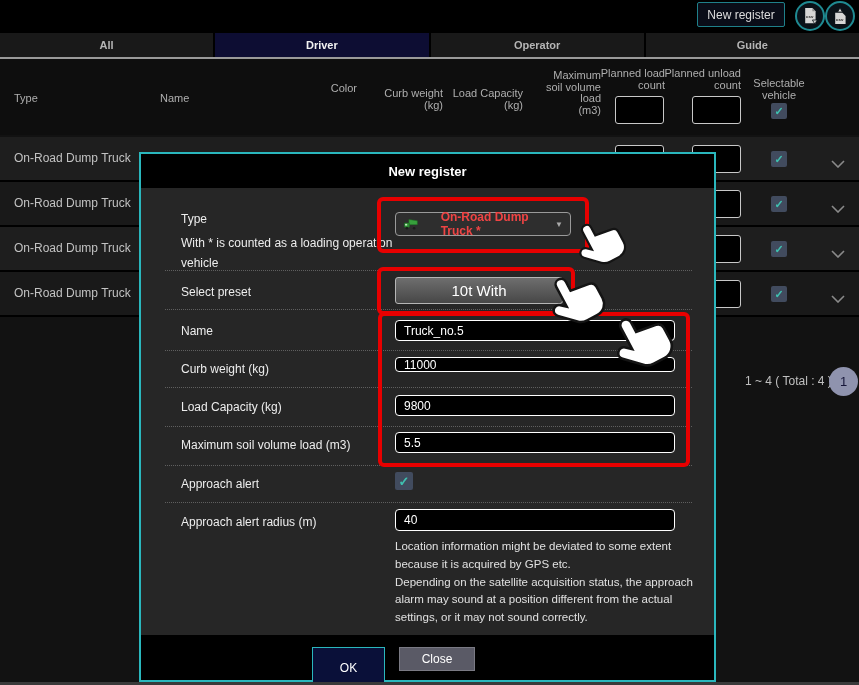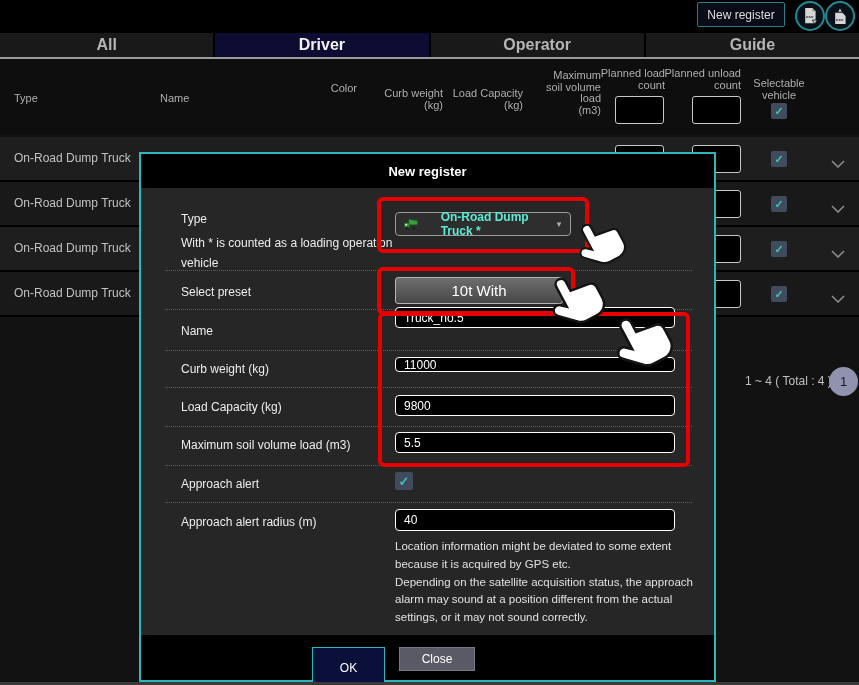--- a/index.html
+++ b/index.html
@@ -10,21 +10,21 @@
   
   .topbar{left:0;top:0;width:859px;height:33px;background:#000;}
   .new-register-btn{left:697px;top:2px;width:86px;height:23px;background:#0a0d18;
       border:1px solid #1f808a;border-radius:2px;color:#dcdcdc;font-size:12px;
       display:flex;align-items:center;justify-content:center;cursor:pointer;}
   .csv-circle{width:26px;height:26px;border-radius:50%;background:#0a1118;
       border:2px solid #1f8a92;display:flex;align-items:center;justify-content:center;cursor:pointer;}
 
   
   .tabbar{left:0;top:33px;width:859px;height:24px;background:#000;display:flex;gap:2px;}
-  .tab{flex:1;background:#191919;color:#b5b5b5;font-size:16px;font-weight:bold;
+  .tab{flex:1;background:#191919;color:#b5b5b5;font-size:11px;font-weight:bold;
       display:flex;align-items:center;justify-content:center;cursor:pointer;}
   .tab.active{background:#0d0d33;color:#f2f2f2;}
   .tab-underline{left:0;top:57px;width:859px;height:2px;background:#9a9a9a;}
 
   
   .thead{left:0;top:59px;width:859px;height:76px;background:#0e0e0e;}
   .hlabel{position:absolute;color:#aeaeae;font-size:11px;line-height:11.5px;white-space:pre;}
   .r{text-align:right;}
   .tin{position:absolute;width:49px;height:28px;background:#000;border:1px solid #c8c8c8;
       border-radius:3px;box-sizing:border-box;color:#fff;font-size:12px;padding:0 4px;}
@@ -45,21 +45,21 @@
       background:#262626;border:2px solid #2ab7bd;z-index:10;}
   .modal-header{position:absolute;left:0;top:0;width:100%;height:34px;background:#000;
       color:#fff;font-size:13px;font-weight:bold;display:flex;align-items:center;justify-content:center;}
   .mlabel{position:absolute;left:40px;color:#ededed;font-size:12px;}
   .dotted{position:absolute;left:24px;width:527px;border-top:1px dotted #5f5f5f;}
   .min{position:absolute;left:254px;width:280px;background:#000;border:1px solid #fff;
       border-radius:4px;box-sizing:border-box;color:#fff;font-size:12px;padding:0 8px;}
   .dropdown{position:absolute;left:254px;top:58px;width:176px;height:24px;background:#2e2e2e;
       border:1px solid #9a9a9a;border-radius:4px;box-sizing:border-box;display:flex;
       align-items:center;padding:0 7px;cursor:pointer;}
-  .dropdown .dd-label{color:#5eead4;font-size:12px;font-weight:bold;margin-left:22px;}
+  .dropdown .dd-label{color:#ef4444;font-size:12px;font-weight:bold;margin-left:22px;}
   .dropdown .caret{margin-left:auto;color:#aaa;font-size:8px;}
   .preset-btn{position:absolute;left:254px;top:123px;width:168px;height:27px;
       background:linear-gradient(180deg,#6e6e6e,#474747);border:1px solid #b5b5b5;
       border-radius:3px;box-sizing:border-box;color:#fff;font-size:15px;
       display:flex;align-items:center;justify-content:center;cursor:pointer;}
   .gps-note{position:absolute;left:254px;top:384px;width:302px;color:#e0e0e0;
       font-size:11.5px;line-height:1.55;}
   .modal-footer{position:absolute;left:0;top:481px;width:100%;height:45px;background:#000;}
   .ok-btn{position:absolute;left:171px;top:12px;width:73px;height:42px;background:#0a1039;
       border:1.5px solid #2ab7bd;box-sizing:border-box;color:#fff;font-size:12px;
@@ -211,21 +211,21 @@
       <span class="dd-label">On-Road Dump Truck *</span>
       <span class="caret">▼</span>
     </div>
     <div class="dotted" style="top:116px;"></div>
 
     <div class="mlabel" style="top:131px;">Select preset</div>
     <div class="preset-btn">10t With</div>
     <div class="dotted" style="top:155px;"></div>
 
     <div class="mlabel" style="top:170px;">Name</div>
-    <input class="min" style="top: 153px; height: 21px;" value="Truck_no.5">
+    <input class="min" style="top: 166px; height: 21px;" value="Truck_no.5">
     <div class="dotted" style="top:196px;"></div>
 
     <div class="mlabel" style="top:208px;">Curb weight (kg)</div>
     <input class="min" style="top: 203px; height: 15px;" value="11000">
     <div class="dotted" style="top:233px;"></div>
 
     <div class="mlabel" style="top:246px;">Load Capacity (kg)</div>
     <input class="min" style="top: 241px; height: 21px;" value="9800">
     <div class="dotted" style="top:272px;"></div>
 

